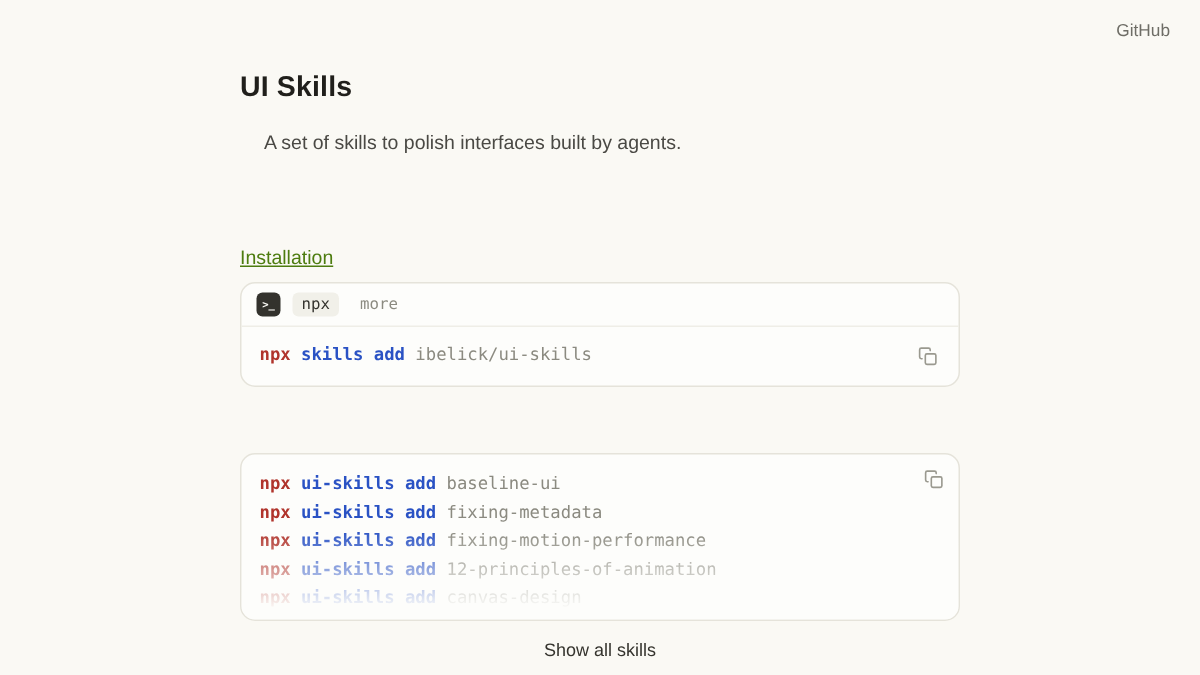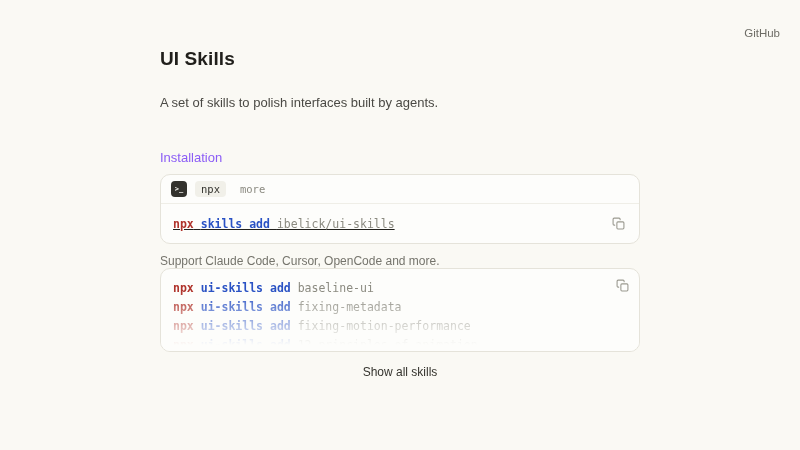--- a/index.html
+++ b/index.html
@@ -7,39 +7,39 @@
   body {
     width: 800px; height: 450px;
     background: var(--bg, #faf9f4);
     font-family: "Liberation Sans", sans-serif;
     color: #22211d;
     position: relative;
     overflow: hidden;
   }
 
   .github-link {
-    position: absolute; top: 27px; right: 20px;
+    position: absolute; top: 15px; right: 20px;
     font-size: 11.5px; color: #6e6d66; text-decoration: none;
     cursor: pointer;
   }
 
   main { position: absolute; left: 160px; top: 48px; width: 480px; }
 
   .page-title {
-    margin: 0 0 24px 0;
+    margin: 0 0 6px 0;
     font-size: 19px; line-height: 22px; font-weight: 600;
     color: #201f1b; letter-spacing: 0.1px;
   }
   .page-subtitle {
-    margin: 0; font-size: 13px; line-height: 18px; color: #4a4944;
+    margin: 16px; font-size: 13px; line-height: 18px; color: #4a4944;
   }
 
   .section-heading {
-    margin: 38px 0 8px 0;
-    font-size: 13px; line-height: 16px; font-weight: 400; color: #8b5cf6;
+    margin: 60px 0 8px 0;
+    font-size: 13px; line-height: 16px; font-weight: 400; color: #4d7c0f; text-decoration: underline;
   }
   .section-heading.second { margin-top: 36px; }
 
   .card {
     background: #fdfdfb;
     border: 1px solid #e5e3da;
     border-radius: 10px;
     width: 100%;
   }
 
@@ -60,23 +60,22 @@
     font-family: "DejaVu Sans Mono", monospace;
     font-size: 10.5px; color: #8b8a80;
     padding: 2px 6px; border-radius: 4px;
     cursor: pointer;
   }
   .tab.active {
     color: #34332e; background: #f1f0e9;
   }
 
   .card-body {
-    display: flex; align-items: flex-end; justify-content: space-between;
+    display: flex; align-items: flex-start; justify-content: space-between;
     padding: 11px 12px;
-    text-decoration: underline;
   }
 
   code, .code-line {
     font-family: "DejaVu Sans Mono", monospace;
     font-size: 11.5px; line-height: 15px;
     white-space: pre;
   }
   .tok-cmd { color: var(--cmd, #b0342c); font-weight: 700; }
   .tok-kw  { color: var(--kw, #2a52c4); font-weight: 700; }
   .tok-arg { color: var(--arg, #8b8a80); font-weight: 400; }
@@ -87,23 +86,24 @@
   }
 
   .support-note {
     margin: 10px 0 0 0;
     font-size: 12px; line-height: 14px; color: #75746c;
   }
 
   
   .skills-card {
     position: relative;
-    height: 84px;
+    height: 112px;
     overflow: hidden;
     padding: 12px 12px 0 12px;
+    margin-top: 44px;
   }
   .code-lines .code-line { margin: 0 0 4px 0; display: block; }
   .skills-copy {
     position: absolute; top: 8px; right: 8px; z-index: 2;
   }
   .fade-overlay {
     position: absolute; left: 0; right: 0; bottom: 0; height: 60px;
     background: linear-gradient(to bottom, rgba(253,253,251,0) 0%, #fdfdfb 90%);
     pointer-events: none; z-index: 1;
   }
@@ -139,21 +139,20 @@
         <span>
           <svg width="13" height="13" viewBox="0 0 24 24" fill="none" stroke="currentColor" stroke-width="2" stroke-linecap="round" stroke-linejoin="round">
               <rect x="9" y="9" width="13" height="13" rx="2"></rect>
               <path d="M5 15H4a2 2 0 0 1-2-2V4a2 2 0 0 1 2-2h9a2 2 0 0 1 2 2v1"></path>
             </svg>
         </span>
       </button>
     </div>
   </div>
 
-  <p class="support-note">Support Claude Code, Cursor, OpenCode and more.</p>
 
 
   <div class="card skills-card">
     <div class="code-lines">
   <span class="code-line"><span class="tok-cmd">npx</span> <span class="tok-kw">ui-skills add</span> <span class="tok-arg">baseline-ui</span></span>
 
 
   <span class="code-line"><span class="tok-cmd">npx</span> <span class="tok-kw">ui-skills add</span> <span class="tok-arg">fixing-metadata</span></span>
 
   <span class="code-line"><span class="tok-cmd">npx</span> <span class="tok-kw">ui-skills add</span> <span class="tok-arg">fixing-motion-performance</span></span>

